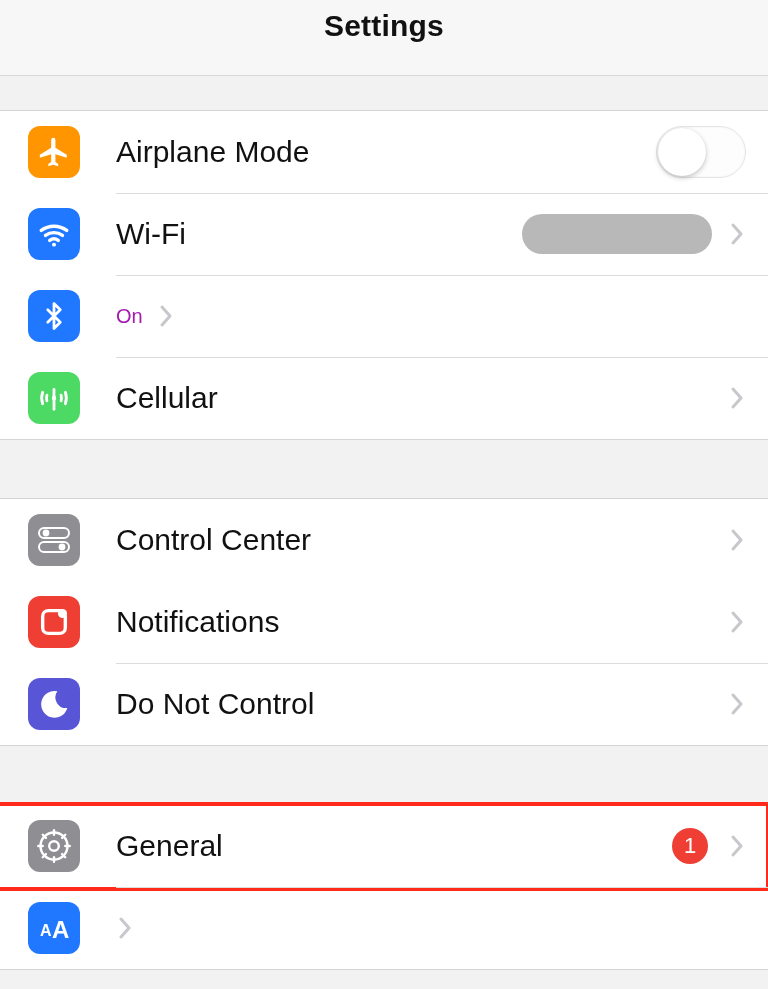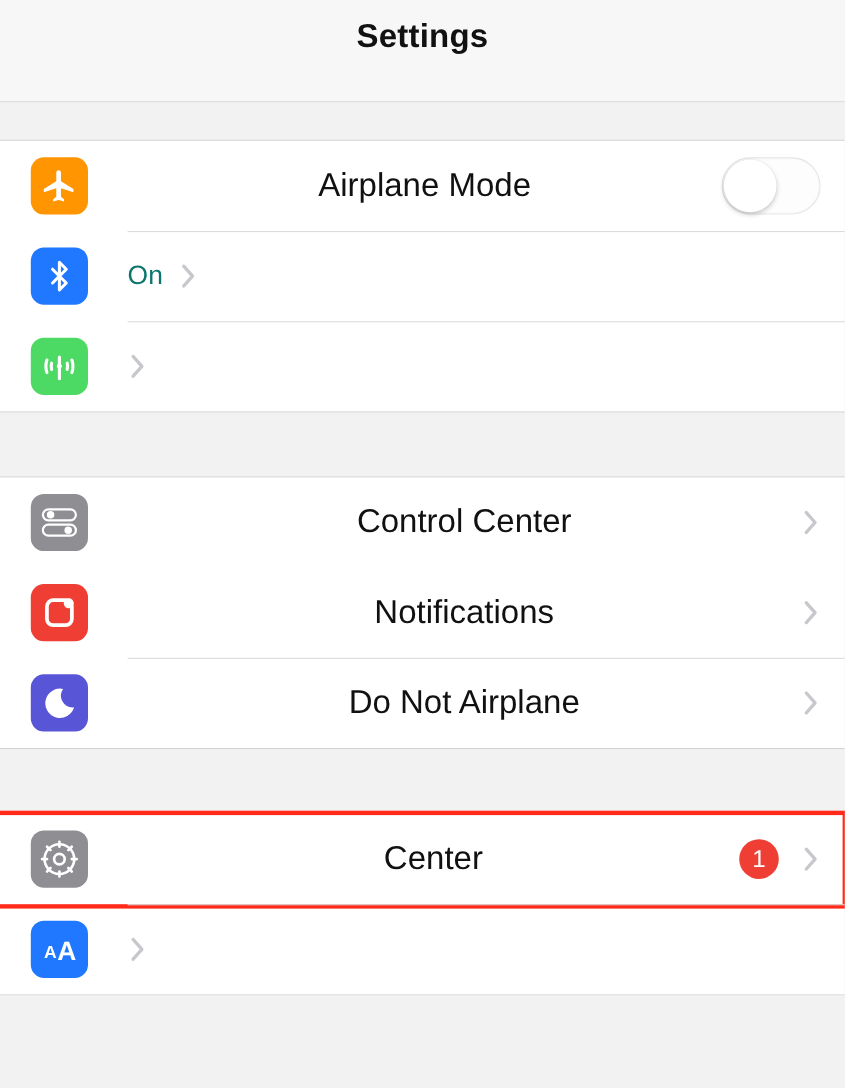--- a/index.html
+++ b/index.html
@@ -5,21 +5,21 @@
   * { box-sizing: border-box; }
   html, body {
     margin: 0;
     padding: 0;
     width: 768px;
     font-family: -apple-system, "Helvetica Neue", Helvetica, Arial, sans-serif;
     background: #f2f2f2;
     color: #111;
   }
   .header {
-    height: 93px;
+    height: 76px;
     background: #f7f7f7;
     display: flex;
     align-items: center;
     justify-content: center;
     border-bottom: 1px solid #d9d9d9;
     position: relative;
   }
   .header-title {
     font-size: 30px;
     font-weight: 700;
@@ -32,21 +32,20 @@
     border-bottom: 1px solid #d4d4d4;
   }
   .spacer-lg { height: 34px; }
   .spacer-md { height: 58px; }
   .row {
     position: relative;
     display: flex;
     align-items: center;
     min-height: 82px;
     padding: 0 22px 0 28px;
-    text-align: center;
   }
   .row + .row .sep,
   .row .sep {
     position: absolute;
     left: 116px;
     right: 0;
     top: 0;
     height: 1px;
     background: #dcdcdc;
   }
@@ -60,22 +59,22 @@
     justify-content: center;
     margin-right: 36px;
     flex: 0 0 52px;
   }
   .label {
     font-size: 30px;
     font-weight: 400;
     flex: 1;
   }
   .value {
-    font-size: 24px;
-    color: #0f766e;
+    font-size: 20px;
+    color: #a21caf;
     margin-right: 14px;
   }
   .chevron {
     width: 18px;
     height: 28px;
     flex: 0 0 18px;
     display: flex;
     align-items: center;
     justify-content: center;
   }
@@ -151,20 +150,38 @@
       <svg width="34" height="34" viewBox="0 0 24 24" fill="#fff">
           <path d="M21 16v-2l-8-5V3.5a1.5 1.5 0 0 0-3 0V9l-8 5v2l8-2.5V19l-2 1.5V22l3.5-1 3.5 1v-1.5L13 19v-5.5l8 2.5z"></path>
         </svg>
     </div>
     <div class="label">Airplane Mode</div>
     <div class="toggle">
       <div class="knob"></div>
     </div>
   </div>
 
+  <div class="row">
+    <div class="sep"></div>
+    <div class="icon-box bg-blue">
+      <svg width="34" height="34" viewBox="0 0 24 24" fill="none" stroke="#fff" stroke-width="2.4" stroke-linecap="round">
+          <path d="M3 9.5a15 15 0 0 1 18 0"></path>
+          <path d="M6 13a10 10 0 0 1 12 0"></path>
+          <path d="M9 16.5a5 5 0 0 1 6 0"></path>
+          <circle cx="12" cy="19.5" r="1.4" fill="#fff" stroke="none"></circle>
+        </svg>
+    </div>
+    <div class="label">Wi-Fi</div>
+    <div class="redacted"></div>
+    <div class="chevron">
+      <svg width="14" height="24" viewBox="0 0 14 24" fill="none" stroke="#c7c7cc" stroke-width="3" stroke-linecap="round" stroke-linejoin="round">
+          <path d="M3 3l8 9-8 9"></path>
+        </svg>
+    </div>
+  </div>
 
   <div class="row">
     <div class="sep"></div>
     <div class="icon-box bg-blue">
       <svg width="30" height="36" viewBox="0 0 24 24" fill="none" stroke="#fff" stroke-width="2.2" stroke-linecap="round" stroke-linejoin="round">
           <path d="M7 7l10 10-5 5V2l5 5L7 17"></path>
         </svg>
     </div>
     <div class="value">On</div>
     <div class="chevron">
@@ -179,20 +196,21 @@
     <div class="icon-box bg-green">
       <svg width="34" height="34" viewBox="0 0 24 24" fill="none" stroke="#fff" stroke-width="2" stroke-linecap="round">
           <path d="M4 8a12 12 0 0 0 0 8"></path>
           <path d="M7 10a8 8 0 0 0 0 4"></path>
           <path d="M20 8a12 12 0 0 1 0 8"></path>
           <path d="M17 10a8 8 0 0 1 0 4"></path>
           <line x1="12" y1="6" x2="12" y2="20"></line>
           <circle cx="12" cy="12" r="1.6" fill="#fff" stroke="none"></circle>
         </svg>
     </div>
+    <div class="label">Cellular</div>
     <div class="chevron">
       <svg width="14" height="24" viewBox="0 0 14 24" fill="none" stroke="#c7c7cc" stroke-width="3" stroke-linecap="round" stroke-linejoin="round">
           <path d="M3 3l8 9-8 9"></path>
         </svg>
     </div>
   </div>
 
 </div>
 
 <div class="spacer-md"></div>
@@ -233,21 +251,21 @@
     </div>
   </div>
 
   <div class="row">
     <div class="sep"></div>
     <div class="icon-box bg-indigo">
       <svg width="32" height="32" viewBox="0 0 24 24" fill="#fff">
           <path d="M14.5 2.5A10 10 0 1 0 22 15a8 8 0 0 1-7.5-12.5z"></path>
         </svg>
     </div>
-    <div class="label">Do Not Airplane</div>
+    <div class="label">Do Not Control</div>
     <div class="chevron">
       <svg width="14" height="24" viewBox="0 0 14 24" fill="none" stroke="#c7c7cc" stroke-width="3" stroke-linecap="round" stroke-linejoin="round">
           <path d="M3 3l8 9-8 9"></path>
         </svg>
     </div>
   </div>
 
 </div>
 
 <div class="spacer-md"></div>
@@ -265,21 +283,21 @@
             <line x1="12" y1="19.5" x2="12" y2="22.5"></line>
           <line x1="1.5" y1="12" x2="4.5" y2="12"></line>
             <line x1="19.5" y1="12" x2="22.5" y2="12"></line>
           <line x1="4.5" y1="4.5" x2="6.6" y2="6.6"></line>
             <line x1="17.4" y1="17.4" x2="19.5" y2="19.5"></line>
           <line x1="4.5" y1="19.5" x2="6.6" y2="17.4"></line>
             <line x1="17.4" y1="6.6" x2="19.5" y2="4.5"></line>
         </g>
       </svg>
     </div>
-    <div class="label">Center</div>
+    <div class="label">General</div>
     <div class="badge">1</div>
     <div class="chevron">
       <svg width="14" height="24" viewBox="0 0 14 24" fill="none" stroke="#c7c7cc" stroke-width="3" stroke-linecap="round" stroke-linejoin="round">
           <path d="M3 3l8 9-8 9"></path>
         </svg>
     </div>
     <div class="highlight-box" style="top:-3px;left:-10px;right:-2px;bottom:-4px;"></div>
   </div>
 
   <div class="row">

